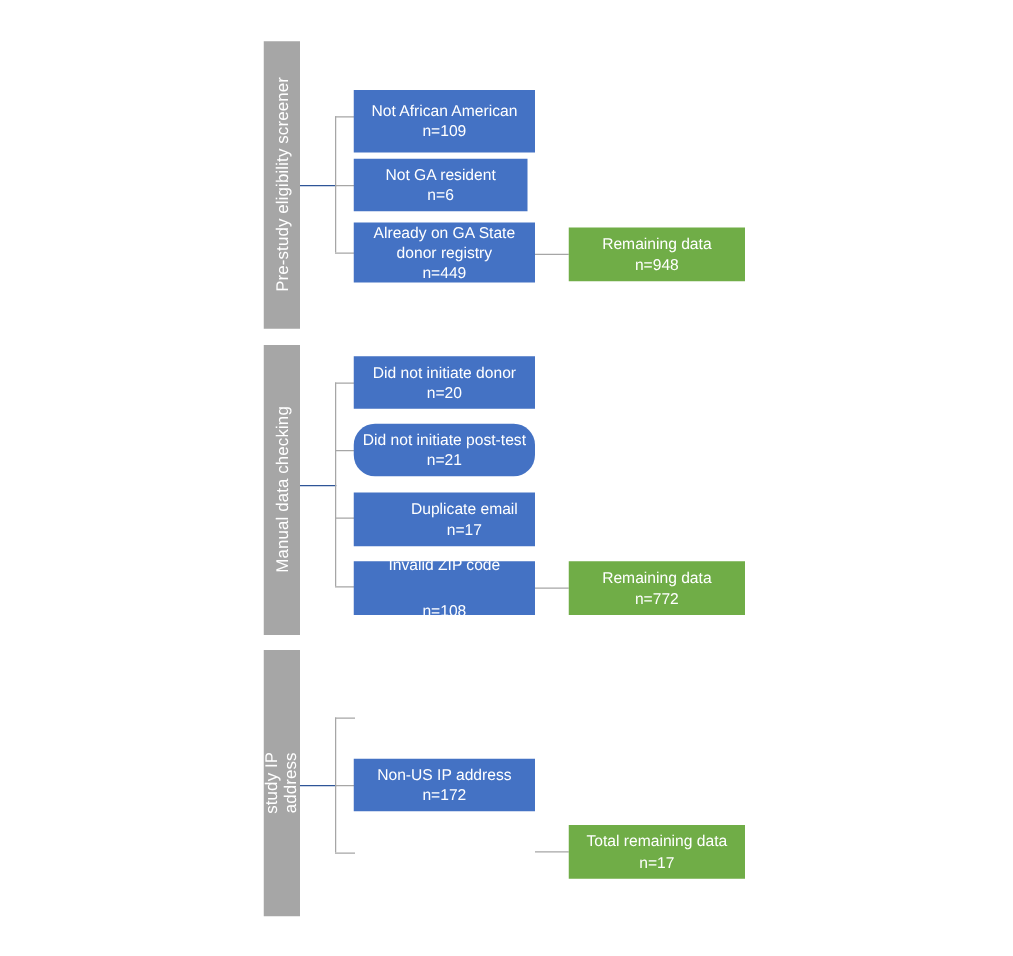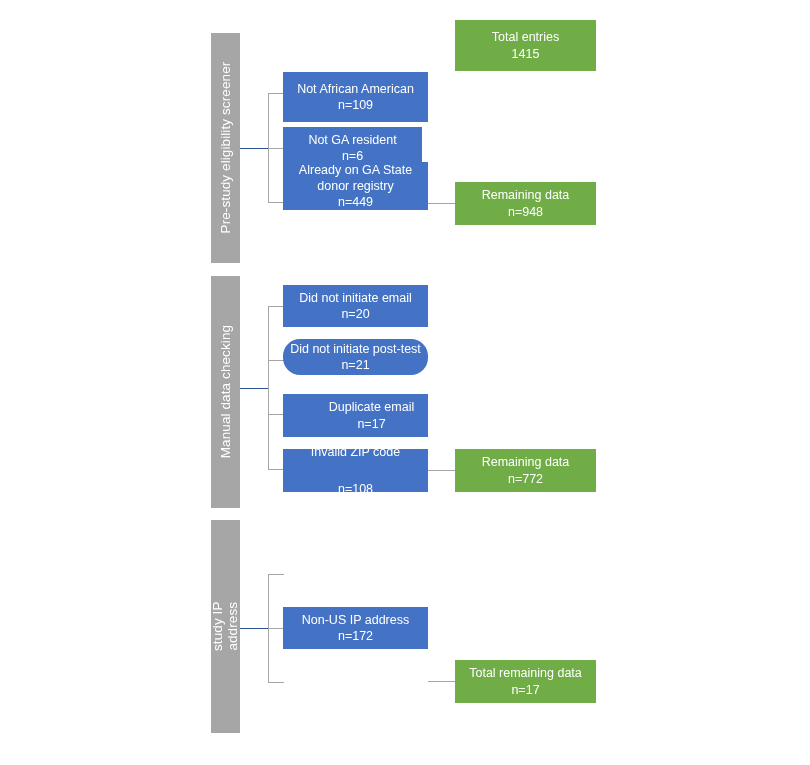--- a/index.html
+++ b/index.html
@@ -53,24 +53,20 @@
   .conn{position:absolute;background:#a6a6a6;}
   .conn.h{height:1px;}
   .conn.v{width:1px;}
   .conn.blueline{background:#2e5597;}
 </style>
 </head>
 <body>
 
 <div id="canvas">
 
-  <div class="node green" style="left:455px;top:20px;width:141px;height:51px;">
-    <span class="label">Total entries</span>
-    <span class="count">1415</span>
-  </div>
 
   <div class="stage-bar" style="left:211px;top:33px;width:29px;height:230px;">
     <span class="rot">Pre-study eligibility screener</span>
   </div>
 
   <div class="conn h blueline" style="left:240px;top:148px;width:29px;height:1px;"></div>
   <div class="conn v" style="left:268px;top:93px;width:1px;height:109px;"></div>
   <div class="conn h" style="left:268px;top:93px;width:16px;height:1px;"></div>
   <div class="conn h" style="left:268px;top:148px;width:16px;height:1px;"></div>
   <div class="conn h" style="left:268px;top:202px;width:16px;height:1px;"></div>
@@ -78,21 +74,21 @@
   <div class="node blue" style="left:283px;top:72px;width:145px;height:50px;">
     <span class="label">Not African American</span>
     <span class="count">n=109</span>
   </div>
 
   <div class="node blue" style="left:283px;top:127px;width:139px;height:42px;">
     <span class="label">Not GA resident</span>
     <span class="count">n=6</span>
   </div>
 
-  <div class="node blue" style="left:283px;top:162px;width:145px;height:48px;">
+  <div class="node blue" style="left:283px;top:178px;width:145px;height:48px;">
     <span class="label">Already on GA State donor registry</span>
     <span class="count">n=449</span>
   </div>
 
   <div class="conn h" style="left:428px;top:203px;width:27px;height:1px;"></div>
 
   <div class="node green" style="left:455px;top:182px;width:141px;height:43px;">
     <span class="label">Remaining data</span>
     <span class="count">n=948</span>
   </div>
@@ -102,25 +98,25 @@
   </div>
 
   <div class="conn h blueline" style="left:240px;top:388px;width:29px;height:1px;"></div>
   <div class="conn v" style="left:268px;top:306px;width:1px;height:163px;"></div>
   <div class="conn h" style="left:268px;top:306px;width:16px;height:1px;"></div>
   <div class="conn h" style="left:268px;top:360px;width:16px;height:1px;"></div>
   <div class="conn h" style="left:268px;top:414px;width:16px;height:1px;"></div>
   <div class="conn h" style="left:268px;top:469px;width:16px;height:1px;"></div>
 
   <div class="node blue" style="left:283px;top:285px;width:145px;height:42px;">
-    <span class="label">Did not initiate email</span>
+    <span class="label">Did not initiate donor</span>
     <span class="count">n=20</span>
   </div>
 
-  <div class="node blue" style="left:283px;top:339px;width:145px;height:36px;border-radius:17px;">
+  <div class="node blue" style="left:283px;top:339px;width:145px;height:42px;border-radius:17px;">
     <span class="label">Did not initiate post-test</span>
     <span class="count">n=21</span>
   </div>
 
   <div class="node blue" style="left:283px;top:394px;width:145px;height:43px;padding-left:36px;">
     <span class="label">Duplicate email</span>
     <span class="count">n=17</span>
   </div>
 
   <div class="node blue" style="left:283px;top:449px;width:145px;height:43px;gap:20px;">

